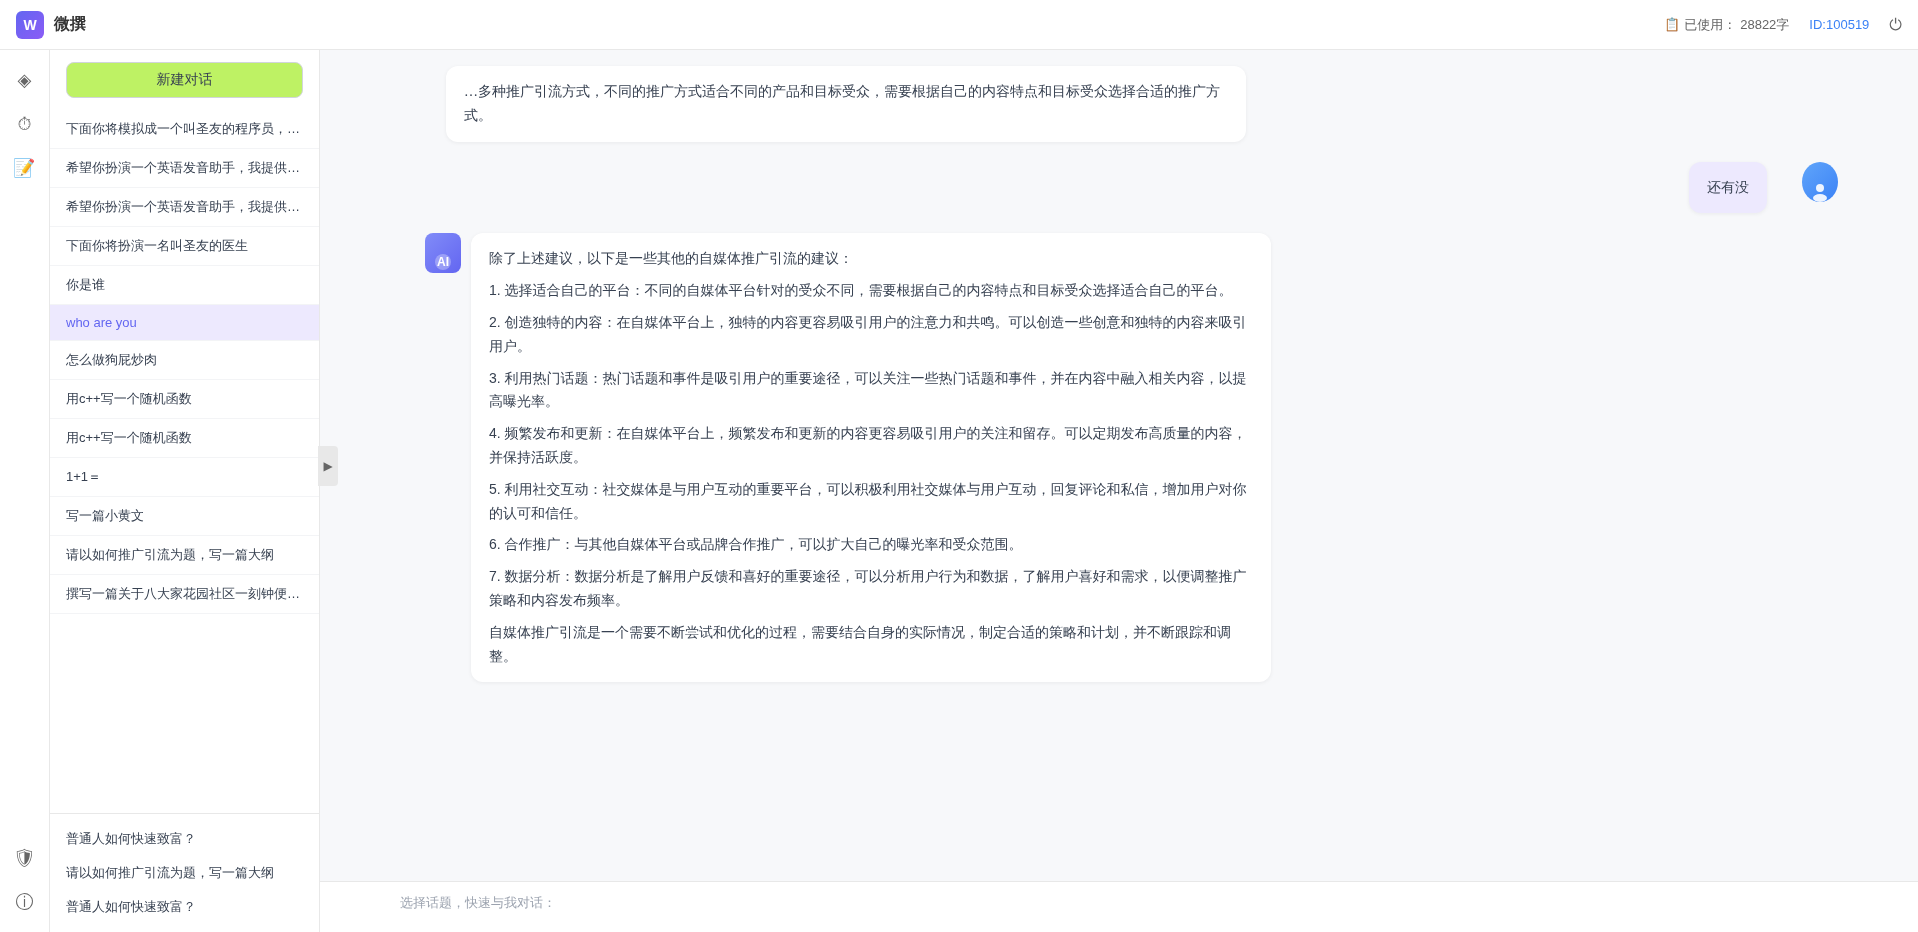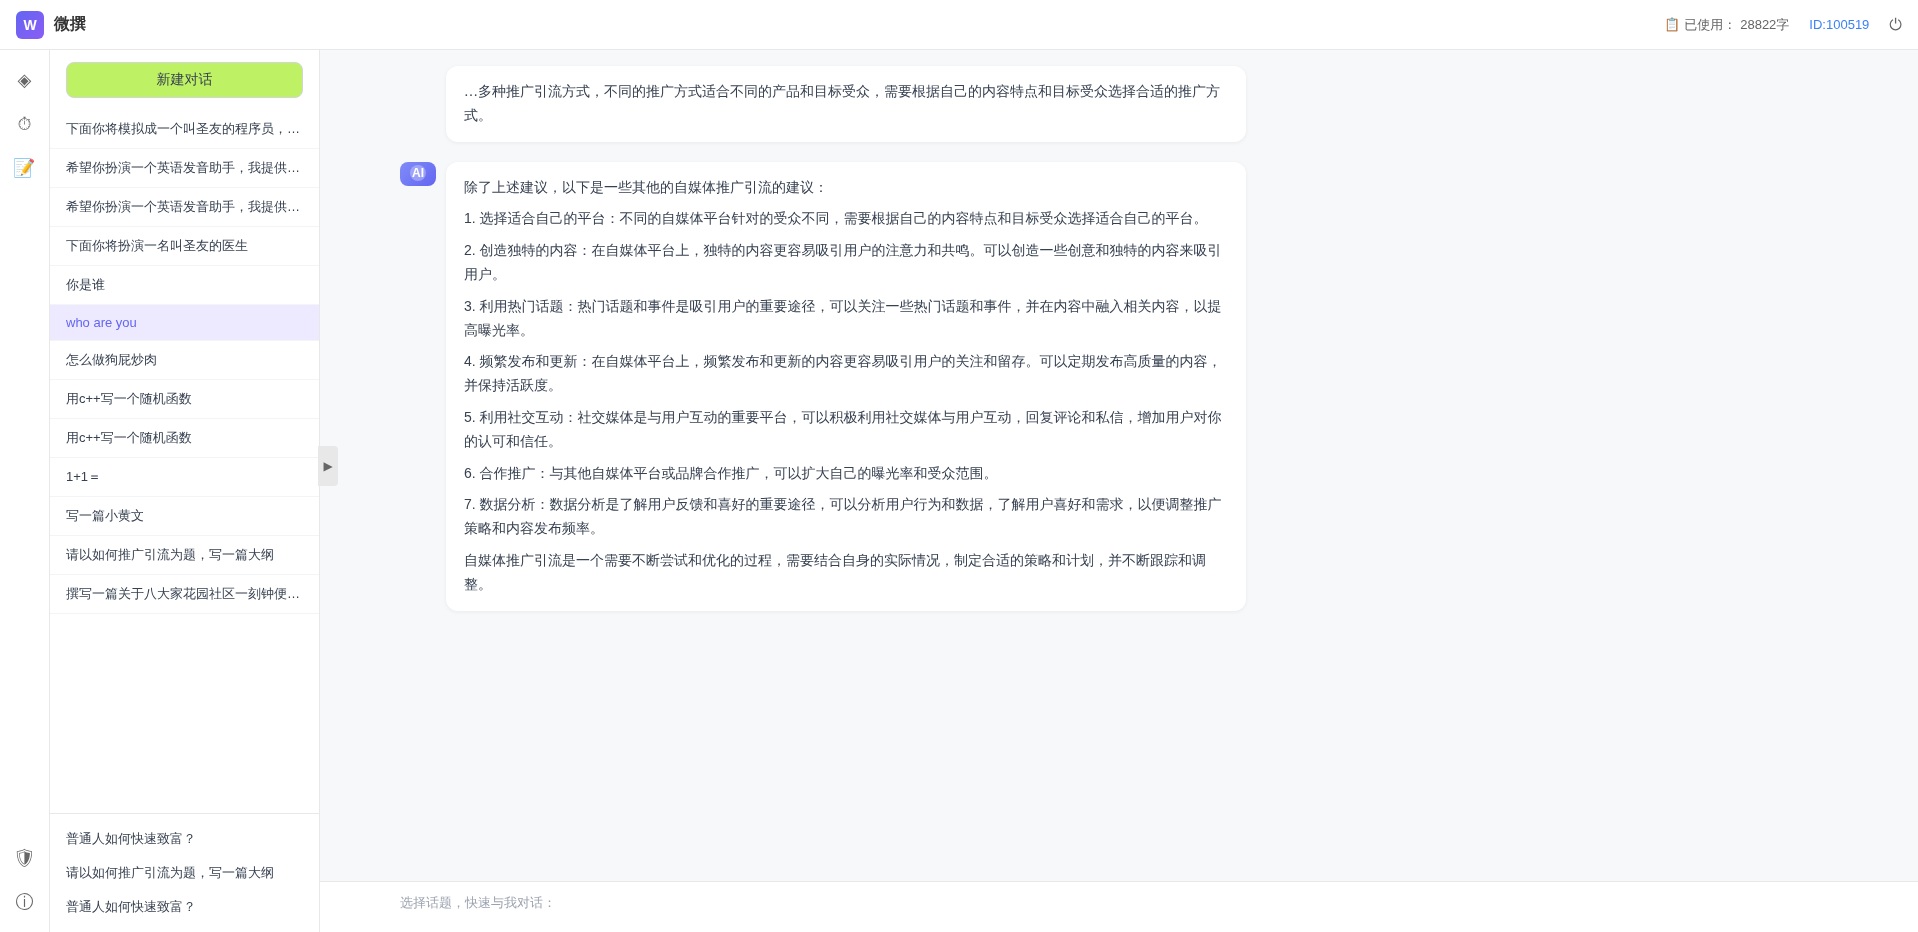--- a/index.html
+++ b/index.html
@@ -131,24 +131,24 @@
     .chat-messages {
       flex: 1;
       overflow-y: auto;
       padding: 16px 80px;
     }
 
     
     .message { margin-bottom: 20px; display: flex; gap: 10px; align-items: flex-start; }
     .message.user { flex-direction: row-reverse; }
     .message-avatar {
-      width: 36px; height: 24px; border-radius: 50%;
+      width: 36px; height: 40px; border-radius: 50%;
       flex-shrink: 0; overflow: hidden;
-      display: flex; align-items: flex-start; justify-content: center;
-      font-size: 14px; color: white;
+      display: flex; align-items: flex-end; justify-content: center;
+      font-size: 14px; color: white; margin-left: 25px;
     }
     .avatar-user { background: linear-gradient(135deg, #60a5fa, #3b82f6); }
     .avatar-ai {
       background: linear-gradient(135deg, #818cf8, #6366f1);
       border-radius: 8px;
     }
     .message-content {
       max-width: 800px;
       background: #fff;
       border-radius: 12px;
@@ -282,20 +282,31 @@
 
   <div class="collapse-btn">▶</div>
 
   <div class="chat-area">
     <div class="chat-messages">
 
       <div class="top-partial">
         <span>…多种推广引流方式，不同的推广方式适合不同的产品和目标受众，需要根据自己的内容特点和目标受众选择合适的推广方式。</span>
       </div>
 
+      <div class="message user">
+        <div class="message-avatar avatar-user">
+          <svg width="22" height="22" viewBox="0 0 22 22" fill="none">
+            <circle cx="11" cy="8" r="4" fill="white" opacity="0.9"></circle>
+            <ellipse cx="11" cy="18" rx="7" ry="4" fill="white" opacity="0.9"></ellipse>
+          </svg>
+        </div>
+        <div class="message-content">
+          <span>还有没</span>
+        </div>
+      </div>
 
       <div class="message">
         <div class="message-avatar avatar-ai">
           <svg width="22" height="22" viewBox="0 0 22 22" fill="none">
             <circle cx="11" cy="11" r="8" fill="white" opacity="0.3"></circle>
             <text x="11" y="15" text-anchor="middle" font-size="12" fill="white" font-weight="bold">AI</text>
           </svg>
         </div>
         <div class="message-content">
           <p>除了上述建议，以下是一些其他的自媒体推广引流的建议：</p>

